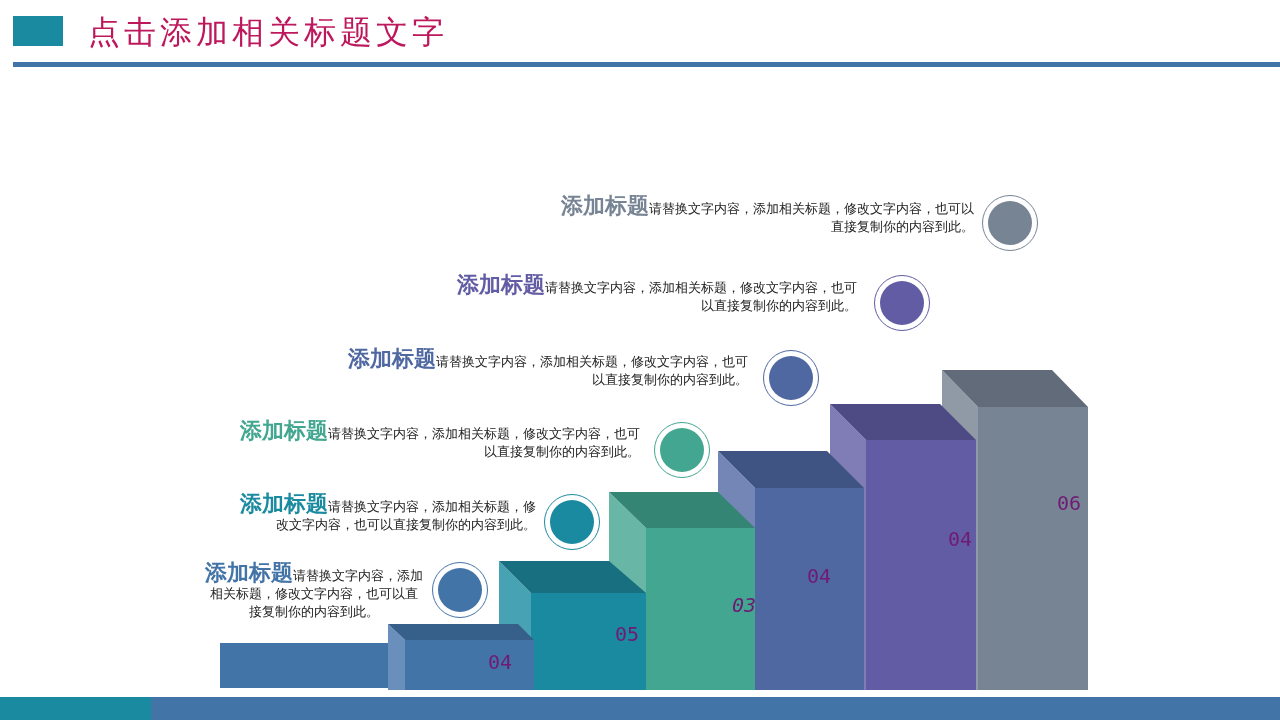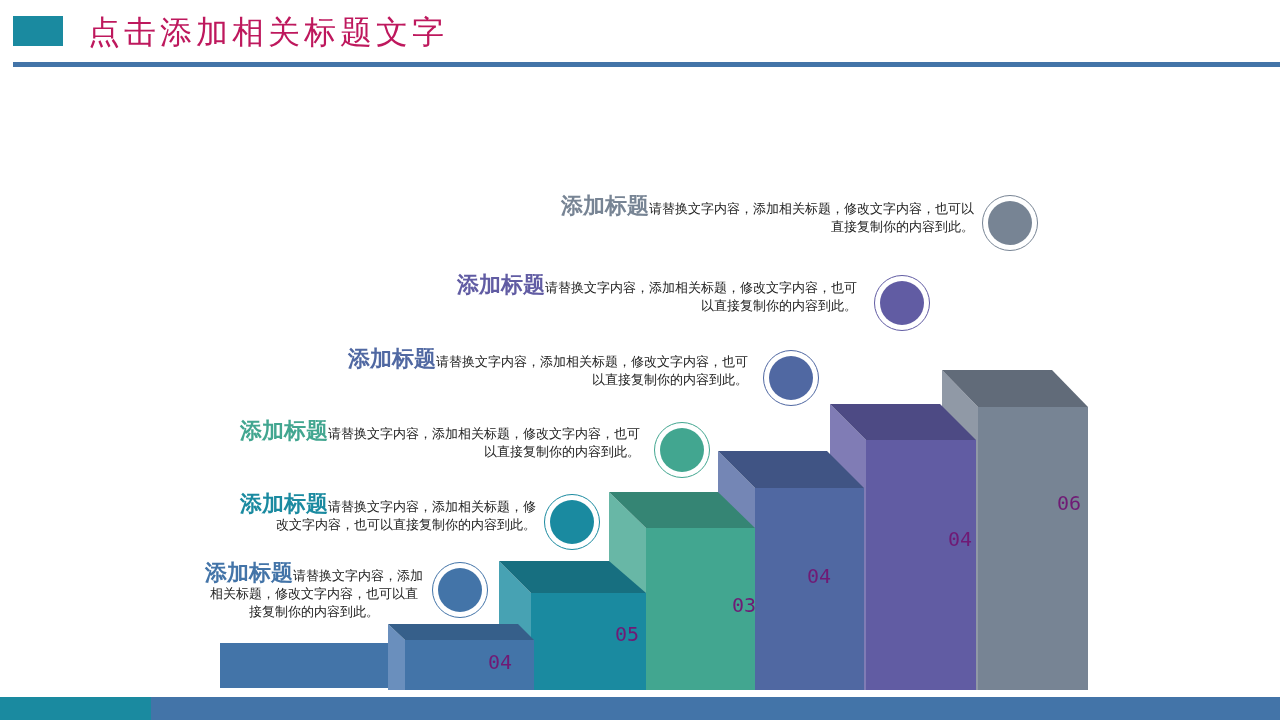--- a/index.html
+++ b/index.html
@@ -59,21 +59,21 @@
 
   <g>
     <polygon points="388,624 405,640 405,690 388,690" fill="#6a8fbd"></polygon>
     <polygon points="388,624 518,624 534,640 405,640" fill="#365f8a"></polygon>
     <rect x="405" y="640" width="129" height="50" fill="#4374a8"></rect>
   </g>
 </svg>
 
 <div class="step-label" style="left:402px;top:650px;">04</div>
 <div class="step-label" style="left:529px;top:622px;">05</div>
-<div class="step-label" style="left:646px;top:593px;">03</div>
+<div class="step-label" style="left:646px;top:593px;font-style:italic;">03</div>
 <div class="step-label" style="left:721px;top:564px;">04</div>
 <div class="step-label" style="left:862px;top:527px;">04</div>
 <div class="step-label" style="left:971px;top:491px;">06</div>
 
 <div class="ring" style="left:982px;top:195px;border-color:#778494;">
     <div class="dot" style="background:#778494;"></div>
   </div>
 <div class="item-text" style="left:560px;top:199px;width:414px;">
   <span class="title" style="color:#778494;">添加标题</span><span>请替换文字内容，添加相关标题，修改文字内容，也可以直接复制你的内容到此。</span>
 </div>

